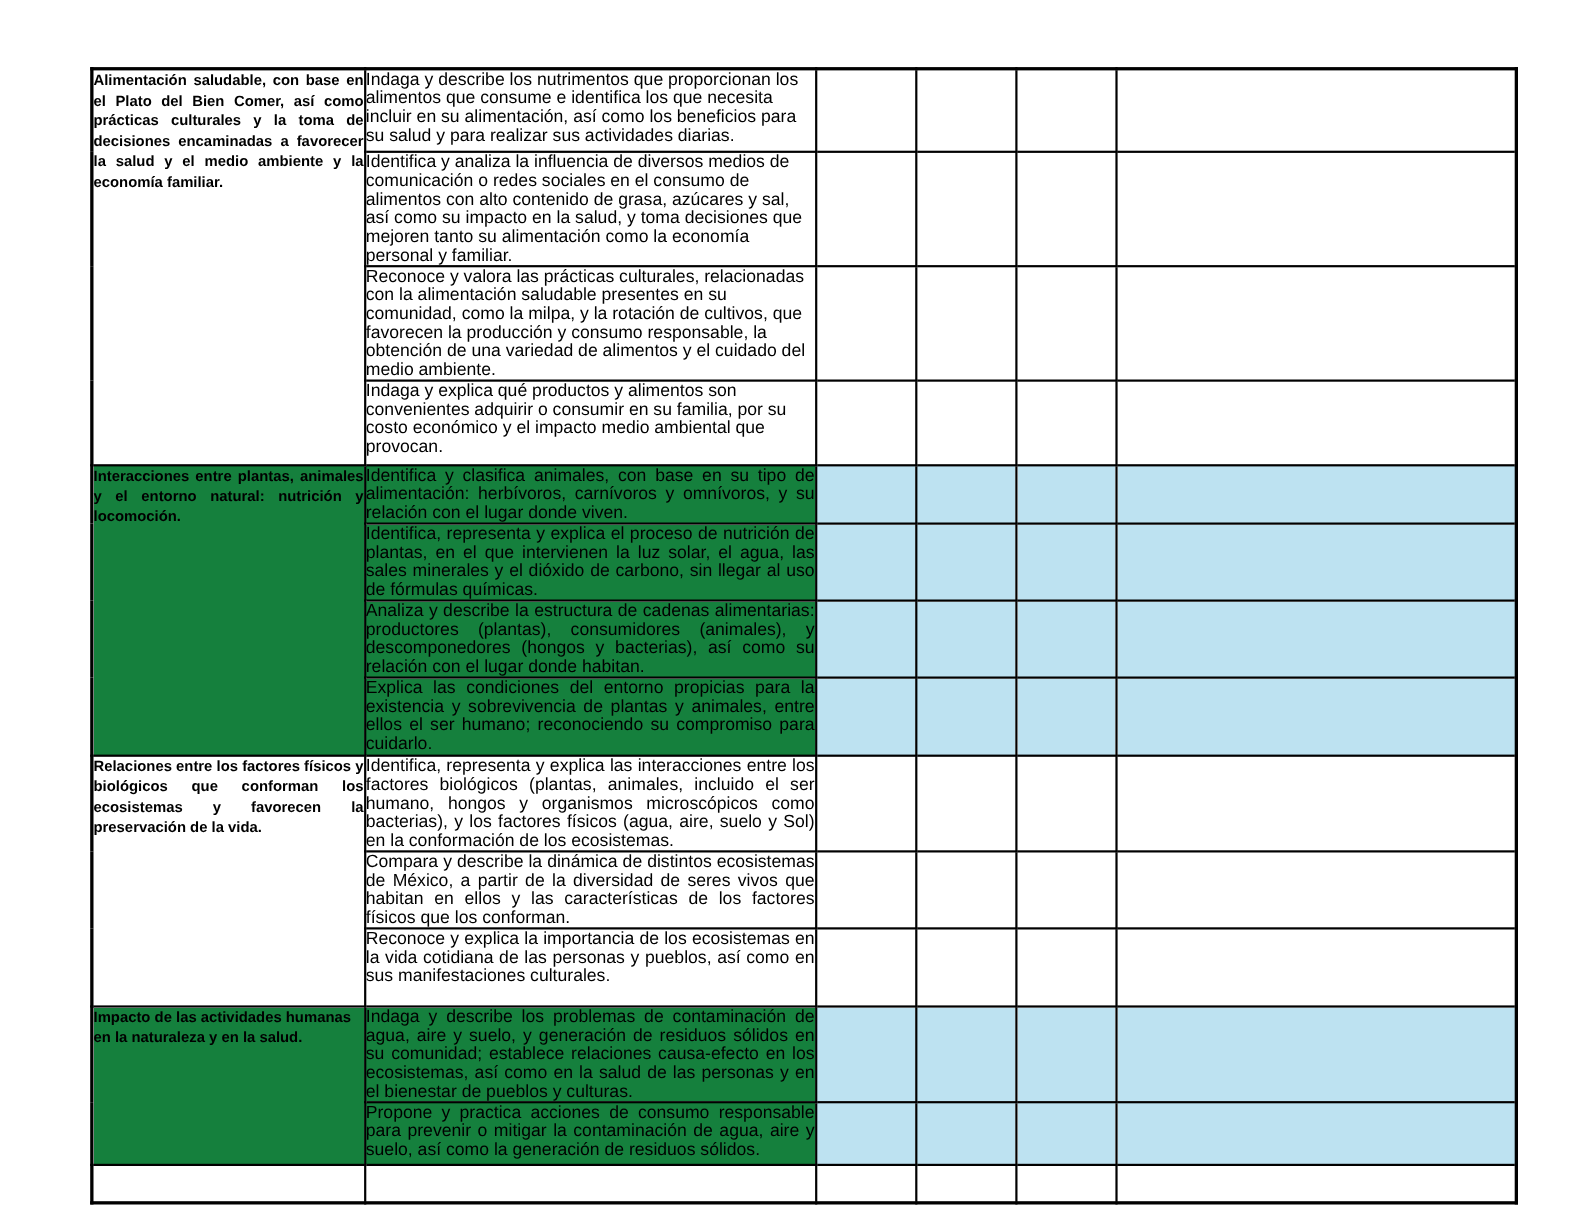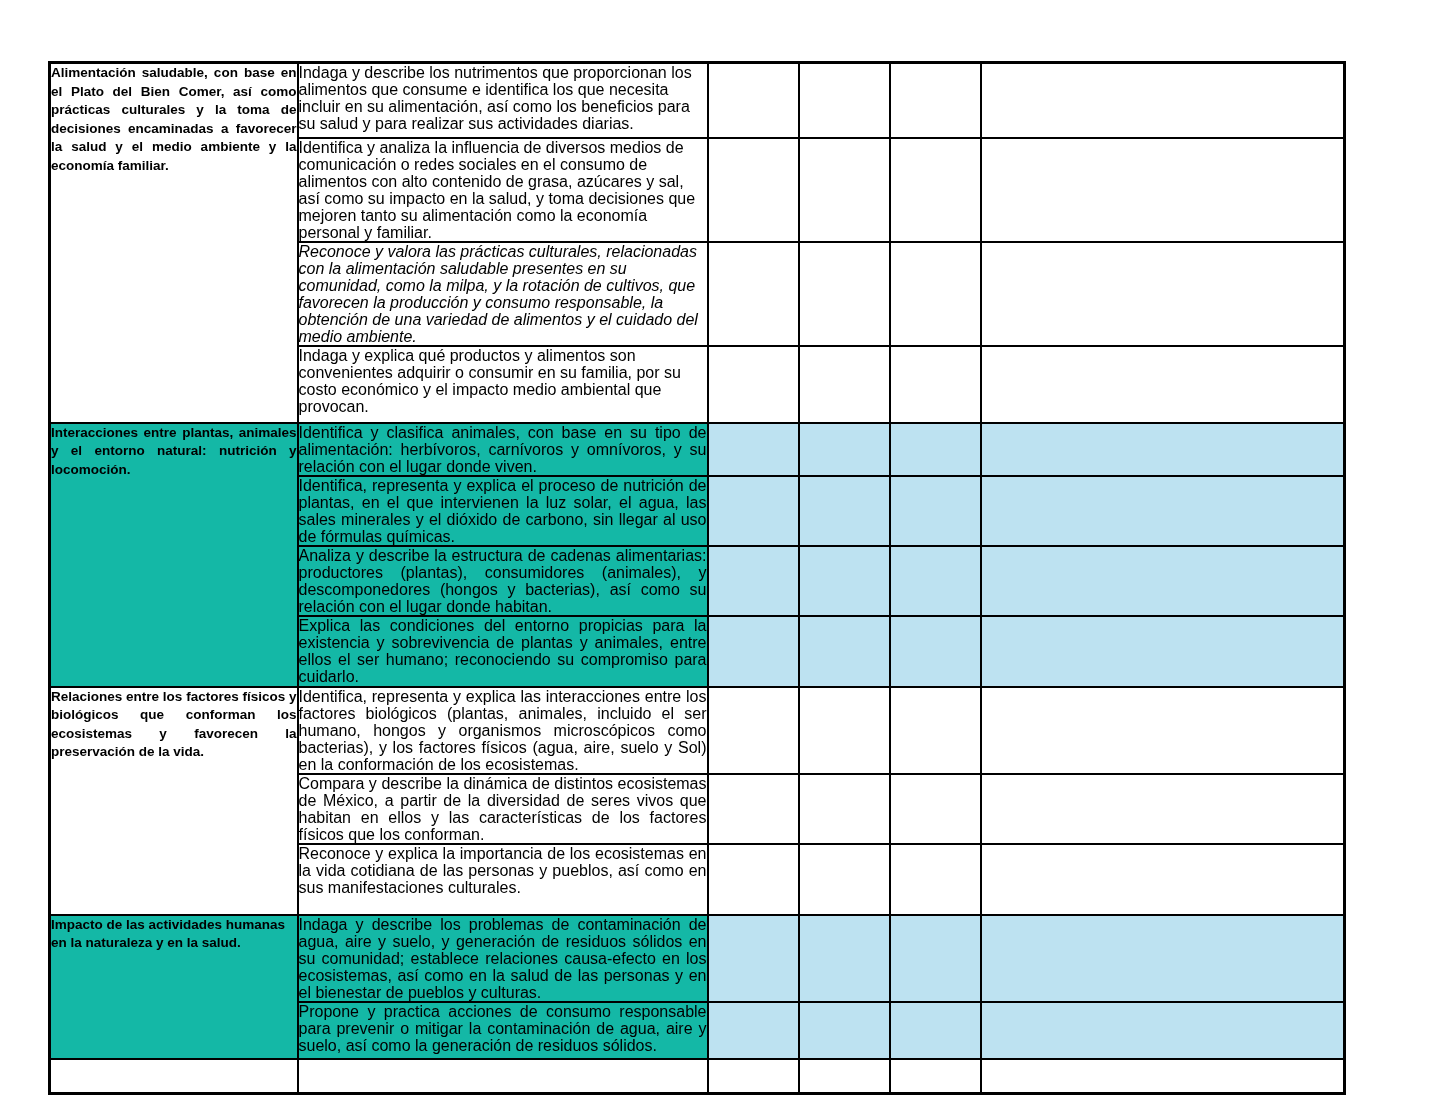--- a/index.html
+++ b/index.html
@@ -15,21 +15,21 @@
     color: #000000;
   }
   .page {
     position: relative;
     width: 1445px;
     height: 1117px;
     background: #ffffff;
   }
   table.curriculum {
     position: absolute;
-    left: 48px;
+    left: 82px;
     top: 61px;
     border-collapse: collapse;
     table-layout: fixed;
     width: 1295px;
     border: 3px solid #000000;
   }
   table.curriculum td {
     border: 2px solid #000000;
     vertical-align: top;
     padding: 0;
@@ -43,21 +43,21 @@
   }
   td.desc {
     font-size: 16px;
     line-height: 17px;
     padding: 3px 8px 2px 8px;
   }
   .justify {
     text-align: justify;
   }
   tr.hl td {
-    background: #14b8a6;
+    background: #15803d;
   }
   td.mark, td.empty {
     background: #ffffff;
   }
   tr.hl td.mark {
     background: #bde2f1;
   }
 </style>
 </head>
 <body>
@@ -81,21 +81,21 @@
           <td class="mark"></td>
           <td class="mark"></td>
         </tr>
         <tr style="height: 91px;">
           <td class="desc">Identifica y analiza la influencia de diversos medios de comunicación o redes sociales en el consumo de alimentos con alto contenido de grasa, azúcares y sal, así como su impacto en la salud, y toma decisiones que mejoren tanto su alimentación como la economía personal y familiar.</td>
           <td class="mark"></td>
           <td class="mark"></td>
           <td class="mark"></td>
           <td class="mark"></td>
         </tr>
-        <tr style="height: 90px; font-style: italic;">
+        <tr style="height: 90px;">
           <td class="desc">Reconoce y valora las prácticas culturales, relacionadas con la alimentación saludable presentes en su comunidad, como la milpa, y la rotación de cultivos, que favorecen la producción y consumo responsable, la obtención de una variedad de alimentos y el cuidado del medio ambiente.</td>
           <td class="mark"></td>
           <td class="mark"></td>
           <td class="mark"></td>
           <td class="mark"></td>
         </tr>
         <tr style="height: 77px;">
           <td class="desc">Indaga y explica qué productos y alimentos son convenientes adquirir o consumir en su familia, por su costo económico y el impacto medio ambiental que provocan.</td>
           <td class="mark"></td>
           <td class="mark"></td>

